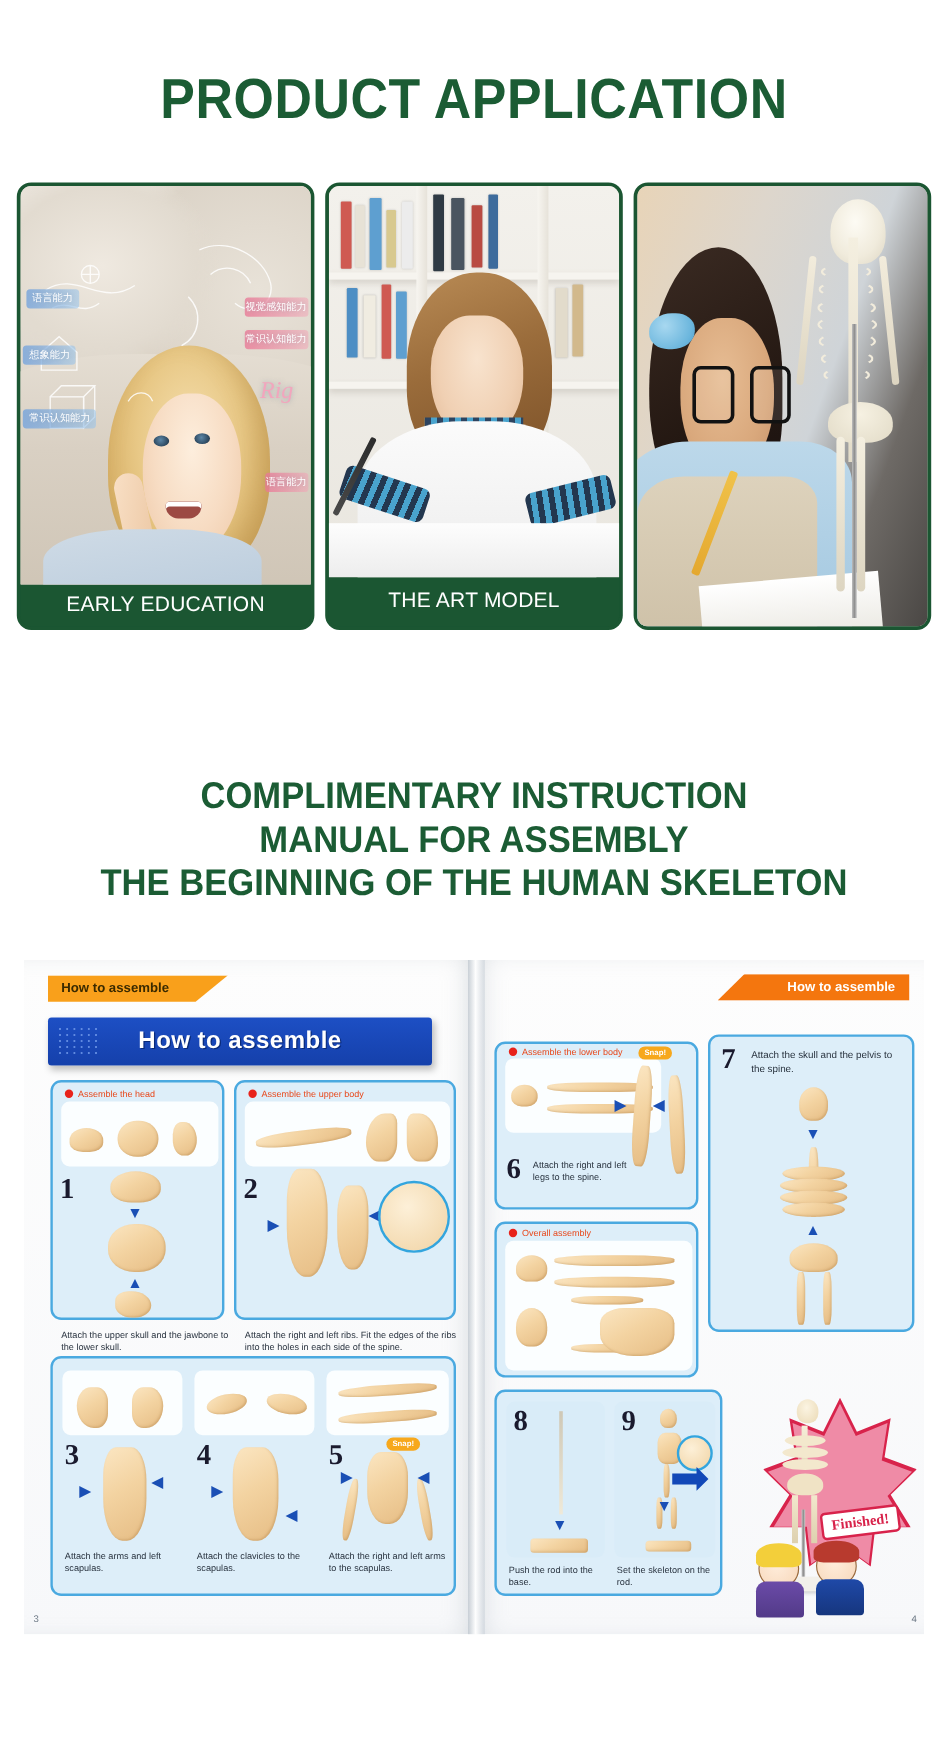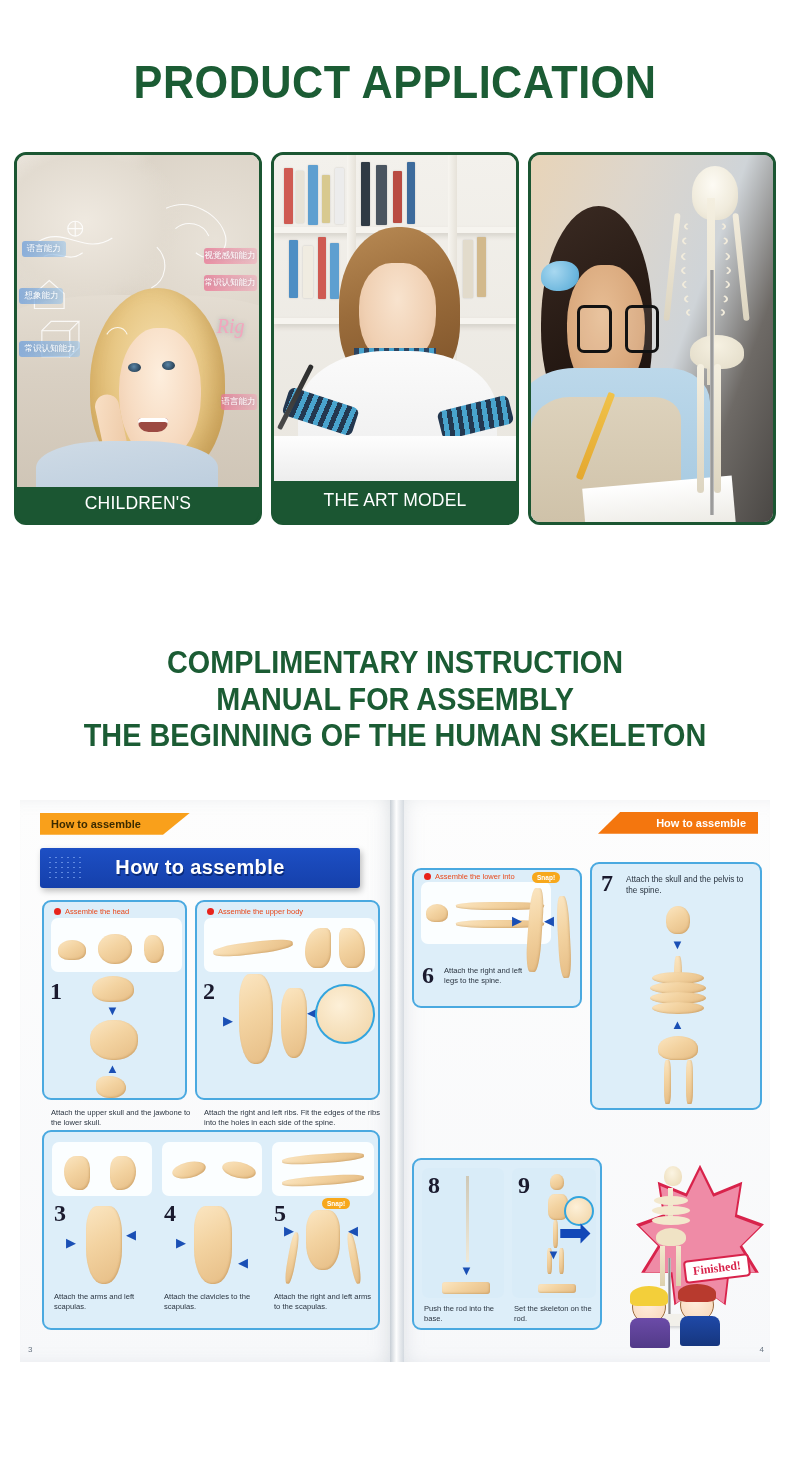--- a/index.html
+++ b/index.html
@@ -430,21 +430,21 @@
       </svg>
       <div class="doodle cn-l" style="left:2%;top:26%">语言能力</div>
       <div class="doodle cn-l" style="left:1%;top:40%">想象能力</div>
       <div class="doodle cn-l" style="left:1%;top:56%">常识认知能力</div>
       <div class="doodle cn-r" style="right:1%;top:28%">视觉感知能力</div>
       <div class="doodle cn-r" style="right:1%;top:36%">常识认知能力</div>
       <div class="doodle cn-r" style="right:1%;top:72%">语言能力</div>
       <div class="doodle" style="right:6%;top:48%;font-size:20px;font-style:italic;color:#f2a6bd;font-family:Liberation Serif, serif">Rig</div>
     </div>
     <div class="card-caption two-line">
-      <div>CHILDREN'S</div>
+      <div>EARLY EDUCATION</div>
     </div>
   </div>
 
   <div class="app-card">
     <div class="card-photo">
       <div class="ph2-bg"></div>
       <div class="shelf" style="top:22%"></div>
       <div class="shelf" style="top:50%"></div>
       <div class="shelf-col" style="left:30%"></div>
       <div class="shelf-col" style="left:72%"></div>
@@ -594,21 +594,21 @@
     <div class="bone" style="left:244px;top:100px;width:8px;height:52px;border-radius:40%;transform:rotate(10deg)"></div>
     <div class="bone" style="left:306px;top:100px;width:8px;height:52px;border-radius:40%;transform:rotate(-10deg)"></div>
     <div class="arrow-blue" style="left:240px;top:92px">▶</div>
     <div class="arrow-blue" style="left:304px;top:92px">◀</div>
     <div class="snap-bubble" style="left:278px;top:66px">Snap!</div>
     <div class="step-cap" style="left:230px;top:160px;width:102px">Attach the right and left arms to the scapulas.</div>
   </div>
 
   <div class="step-box" style="left:402px;top:68px;width:170px;height:140px">
     <div class="step-inner-white" style="left:7px;top:12px;width:130px;height:62px"></div>
-    <div class="mini-head" style="left:10px;top:2px"><span class="red-dot"></span><span>Assemble the lower into</span></div>
+    <div class="mini-head" style="left:10px;top:2px"><span class="red-dot"></span><span>Assemble the lower body</span></div>
     <div class="bone" style="left:12px;top:34px;width:22px;height:18px;border-radius:50% 50% 40% 40%"></div>
     <div class="bone" style="left:42px;top:32px;width:88px;height:8px;border-radius:40%"></div>
     <div class="bone" style="left:42px;top:50px;width:88px;height:8px;border-radius:40%"></div>
     <div class="bone" style="left:114px;top:18px;width:14px;height:84px;border-radius:34%;transform:rotate(4deg)"></div>
     <div class="bone" style="left:144px;top:26px;width:12px;height:82px;border-radius:34%;transform:rotate(-3deg)"></div>
     <div class="arrow-blue" style="left:98px;top:44px">▶</div>
     <div class="arrow-blue" style="left:130px;top:44px">◀</div>
     <div class="snap-bubble" style="left:118px;top:2px">Snap!</div>
     <div class="step-num" style="left:8px;top:92px">6</div>
     <div class="step-cap" style="left:30px;top:96px;width:84px">Attach the right and left legs to the spine.</div>
@@ -623,20 +623,31 @@
     <div class="bone" style="left:60px;top:108px;width:52px;height:12px;border-radius:50%"></div>
     <div class="bone" style="left:58px;top:118px;width:56px;height:12px;border-radius:50%"></div>
     <div class="bone" style="left:58px;top:128px;width:56px;height:12px;border-radius:50%"></div>
     <div class="bone" style="left:60px;top:138px;width:52px;height:12px;border-radius:50%"></div>
     <div class="arrow-blue" style="left:79px;top:154px">▲</div>
     <div class="bone" style="left:66px;top:172px;width:40px;height:24px;border-radius:50% 50% 40% 40%"></div>
     <div class="bone" style="left:72px;top:196px;width:7px;height:44px;border-radius:30%"></div>
     <div class="bone" style="left:94px;top:196px;width:7px;height:44px;border-radius:30%"></div>
   </div>
 
+  <div class="step-box" style="left:402px;top:218px;width:170px;height:130px">
+    <div class="step-inner-white" style="left:7px;top:14px;width:156px;height:108px"></div>
+    <div class="mini-head" style="left:10px;top:3px"><span class="red-dot"></span><span>Overall assembly</span></div>
+    <div class="bone" style="left:16px;top:26px;width:26px;height:22px;border-radius:50% 50% 40% 40%"></div>
+    <div class="bone" style="left:48px;top:26px;width:100px;height:9px;border-radius:40%"></div>
+    <div class="bone" style="left:48px;top:44px;width:100px;height:9px;border-radius:40%"></div>
+    <div class="bone" style="left:62px;top:60px;width:60px;height:7px;border-radius:40%"></div>
+    <div class="bone" style="left:62px;top:100px;width:60px;height:7px;border-radius:40%"></div>
+    <div class="bone" style="left:16px;top:70px;width:26px;height:32px;border-radius:50% 50% 42% 42%"></div>
+    <div class="bone" style="left:86px;top:70px;width:62px;height:40px;border-radius:32% 32% 45% 45%"></div>
+  </div>
 
   <div class="step-box" style="left:402px;top:358px;width:190px;height:172px">
 
     <div class="step-inner-white" style="left:8px;top:8px;width:82px;height:130px;background:#d9ecf8"></div>
     <div class="step-num" style="left:14px;top:12px">8</div>
     <div style="position:absolute;left:52px;top:16px;width:2.5px;height:86px;background:linear-gradient(180deg,#cfc8b6,#efe9d8);"></div>
     <div class="arrow-blue" style="left:46px;top:104px">▼</div>
     <div class="bone" style="left:28px;top:122px;width:48px;height:12px;border-radius:3px"></div>
     <div class="step-cap" style="left:10px;top:144px;width:86px">Push the rod into the base.</div>
 

